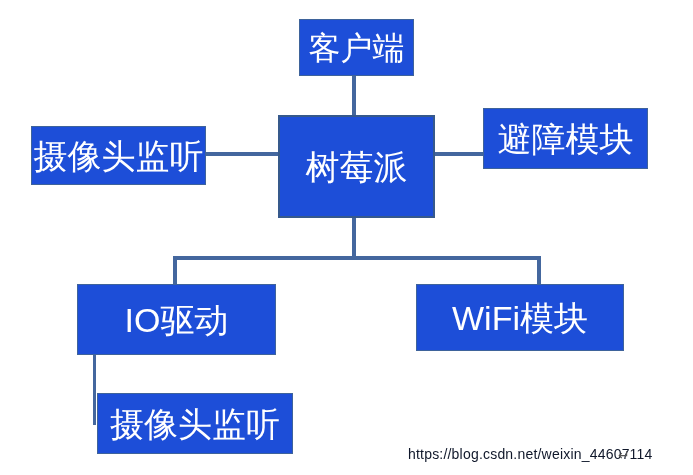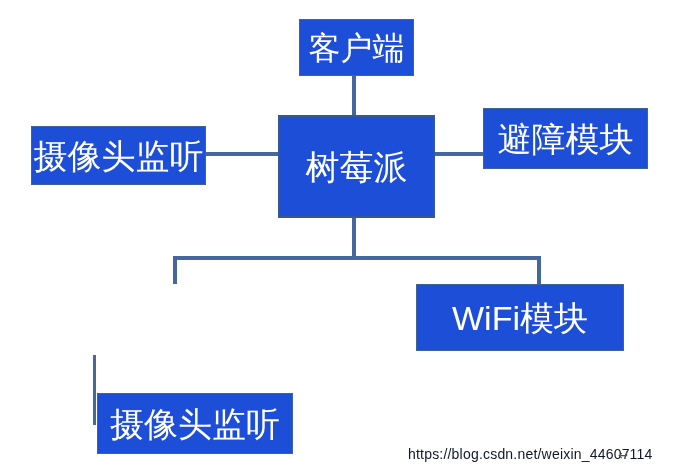--- a/index.html
+++ b/index.html
@@ -73,19 +73,20 @@
   <div class="conn conn-raspi-tee"></div>
   <div class="conn conn-tee"></div>
   <div class="conn conn-tee-io"></div>
   <div class="conn conn-tee-wifi"></div>
   <div class="conn conn-io-motor"></div>
 
   <div class="node node-client">客户端</div>
   <div class="node node-camera">摄像头监听</div>
   <div class="node node-raspi">树莓派</div>
   <div class="node node-obstacle">避障模块</div>
+  <div class="node node-io">IO驱动</div>
   <div class="node node-wifi">WiFi模块</div>
   <div class="node node-motor">摄像头监听</div>
 
   <div class="watermark">https://blog.csdn.net/weixin_44607114</div>
   <div class="return-mark">↵</div>
 
 </div>
 
 </body></html>

